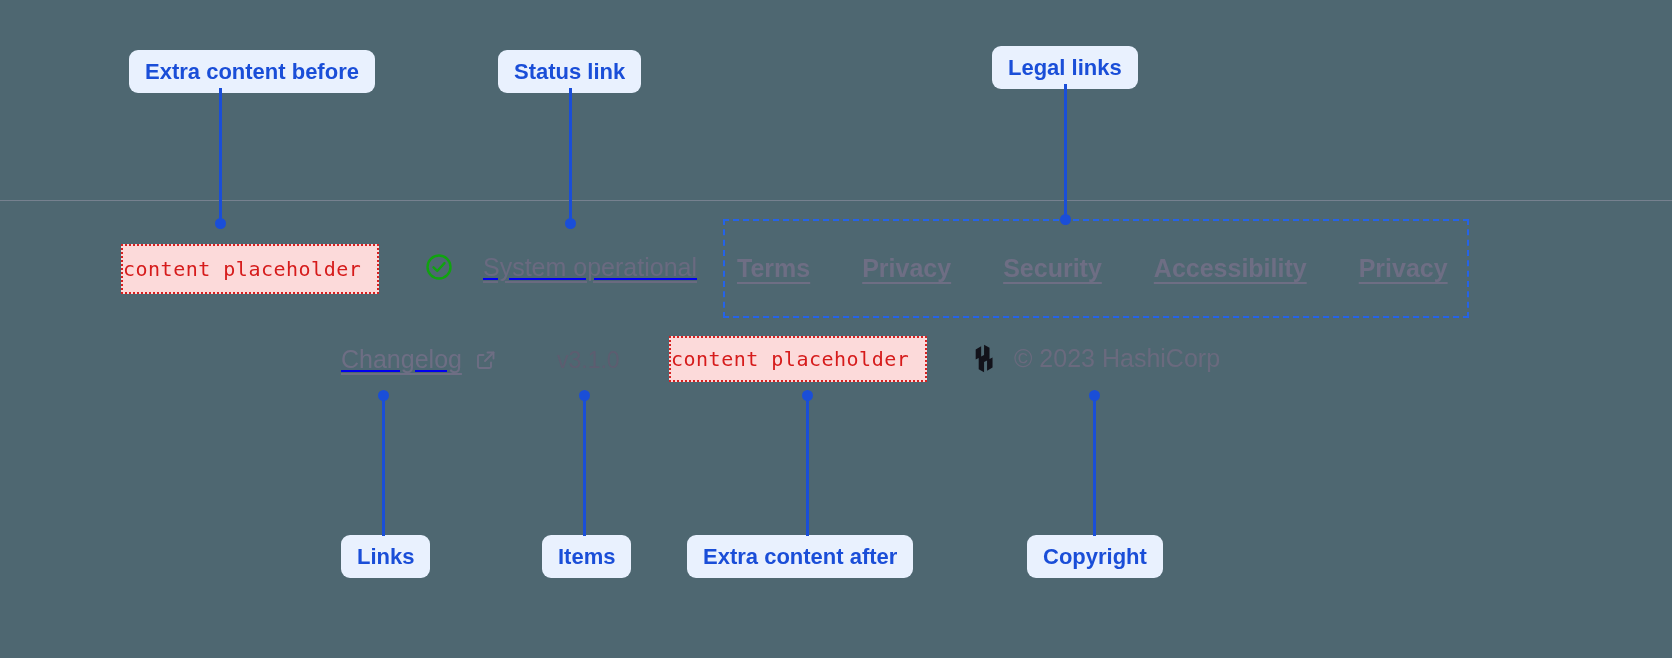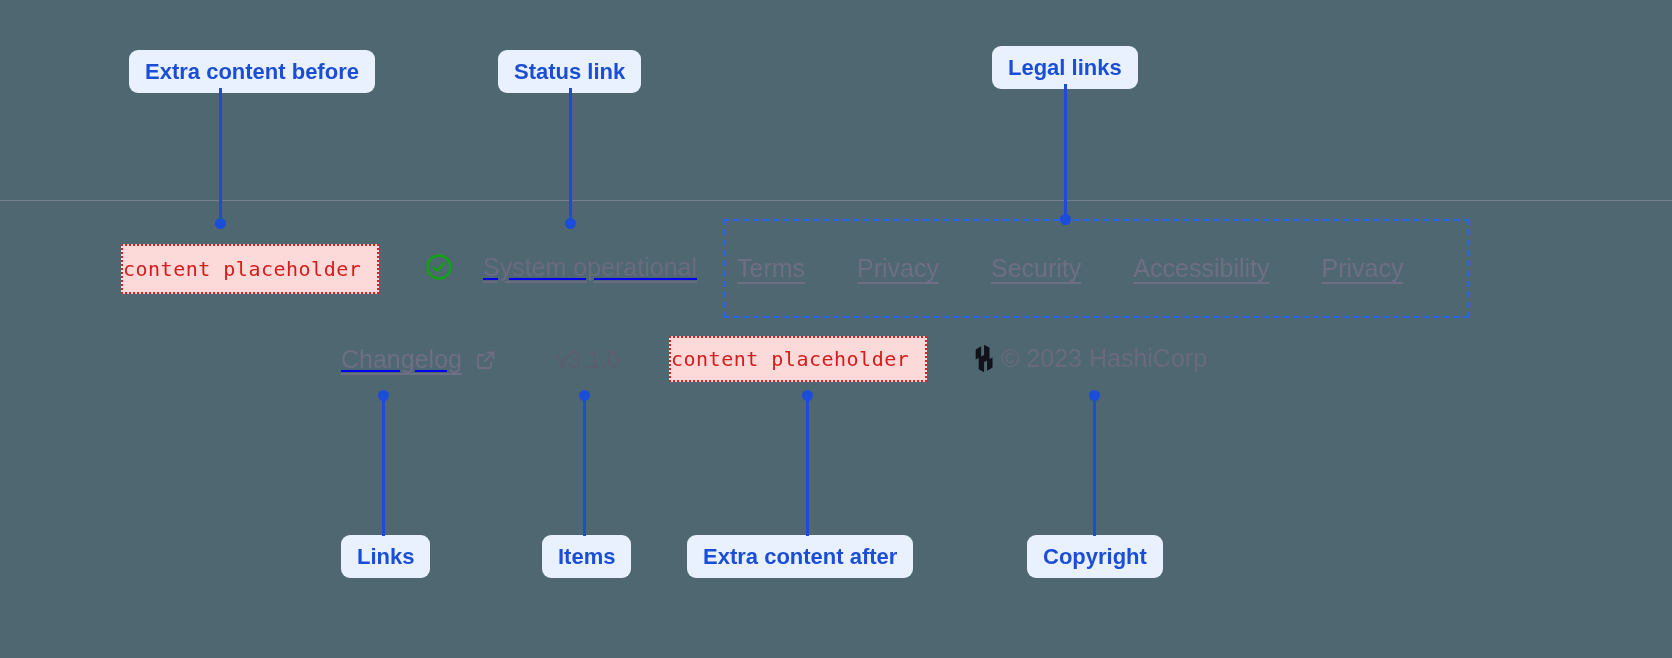--- a/index.html
+++ b/index.html
@@ -90,20 +90,21 @@
     align-items: center;
     gap: 52px;
   }
   .legal-link {
     font-size: 25px;
     color: #6e6e84;
     text-decoration: underline;
     text-underline-offset: 5px;
     text-decoration-thickness: 1.5px;
     white-space: nowrap;
+    font-weight: bold;
   }
 
   
   .changelog-link {
     position: absolute;
     left: 341px;
     top: 345px;
     display: flex;
     align-items: center;
     gap: 12px;
@@ -130,21 +131,21 @@
     color: #5d5d70;
     white-space: nowrap;
   }
 
   .copyright-block {
     position: absolute;
     left: 971px;
     top: 344px;
     display: flex;
     align-items: center;
-    gap: 3px;
+    gap: 16px;
   }
   .hashi-logo {
     width: 27px;
     height: 29px;
     display: block;
   }
   .copyright-text {
     font-size: 25px;
     color: #6a6a7e;
     white-space: nowrap;

